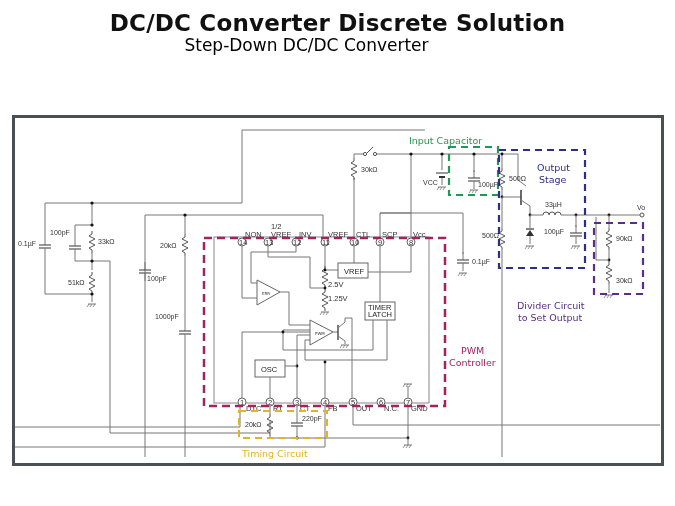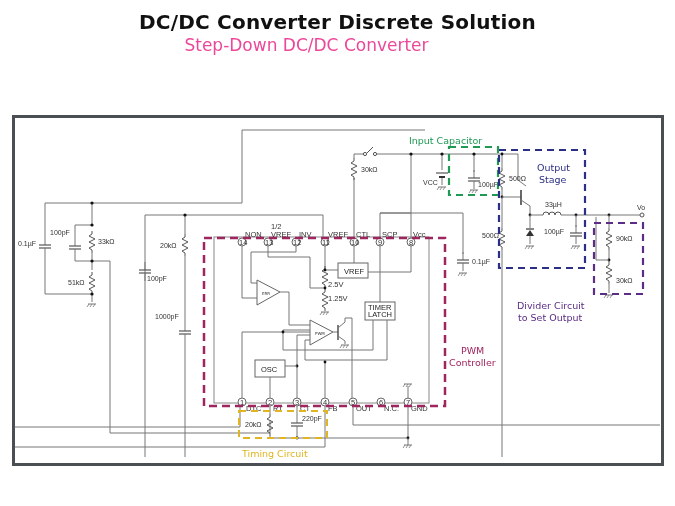--- a/index.html
+++ b/index.html
@@ -1,18 +1,18 @@
 <!DOCTYPE html>
 <html><head>
 <meta charset="utf-8">
 <style>
   html, body { margin:0; padding:0; background:#ffffff; }
   body { width:675px; height:506px; position:relative; overflow:hidden; font-family:"DejaVu Sans", sans-serif; }
-  .title { position:absolute; left:0; width:675px; top:10px; text-align:center; font-family:"DejaVu Sans", sans-serif; font-weight:bold; font-size:20px; color:#111; letter-spacing:0.2px; }
-  .subtitle { position:absolute; left:0; width:613px; top:35px; text-align:center; font-family:"DejaVu Sans", sans-serif; font-size:17px; color:#ec4899; }
+  .title { position:absolute; left:0; width:675px; top:10px; text-align:center; font-family:"DejaVu Sans", sans-serif; font-weight:bold; font-size:23px; color:#111; letter-spacing:0.2px; }
+  .subtitle { position:absolute; left:0; width:613px; top:35px; text-align:center; font-family:"DejaVu Sans", sans-serif; font-size:17px; color:#000000; }
   .frame { position:absolute; left:12px; top:115px; width:646px; height:345px; border:3px solid #4a4f54; box-sizing:content-box; }
   svg { position:absolute; left:0; top:0; }
   .lbl { font-family:"Liberation Sans", sans-serif; font-size:7px; fill:#333; }
   .pin { font-family:"Liberation Sans", sans-serif; font-size:7.5px; fill:#333; }
   .blk { font-family:"Liberation Sans", sans-serif; font-size:7.5px; fill:#222; }
   .ann { font-family:"DejaVu Sans", sans-serif; font-size:9.5px; }
   .w { stroke:#777; stroke-width:1; fill:none; }
   .dot { fill:#111; }
 </style>
 </head>

